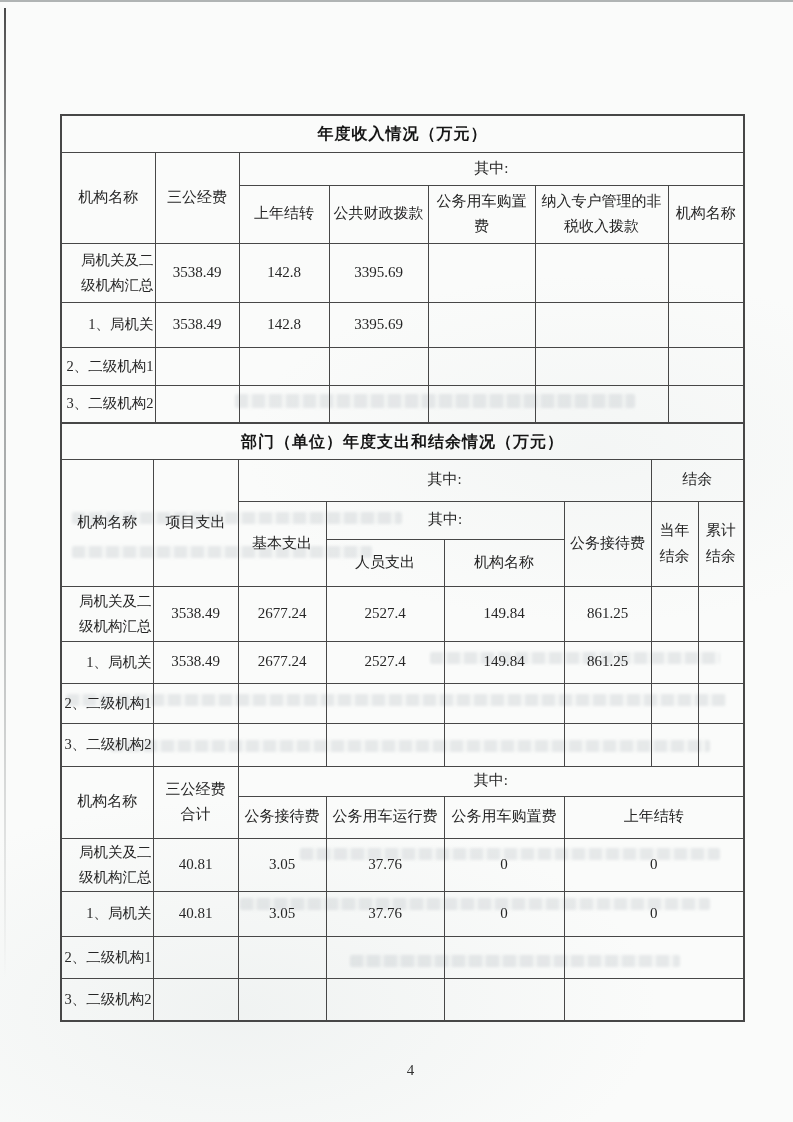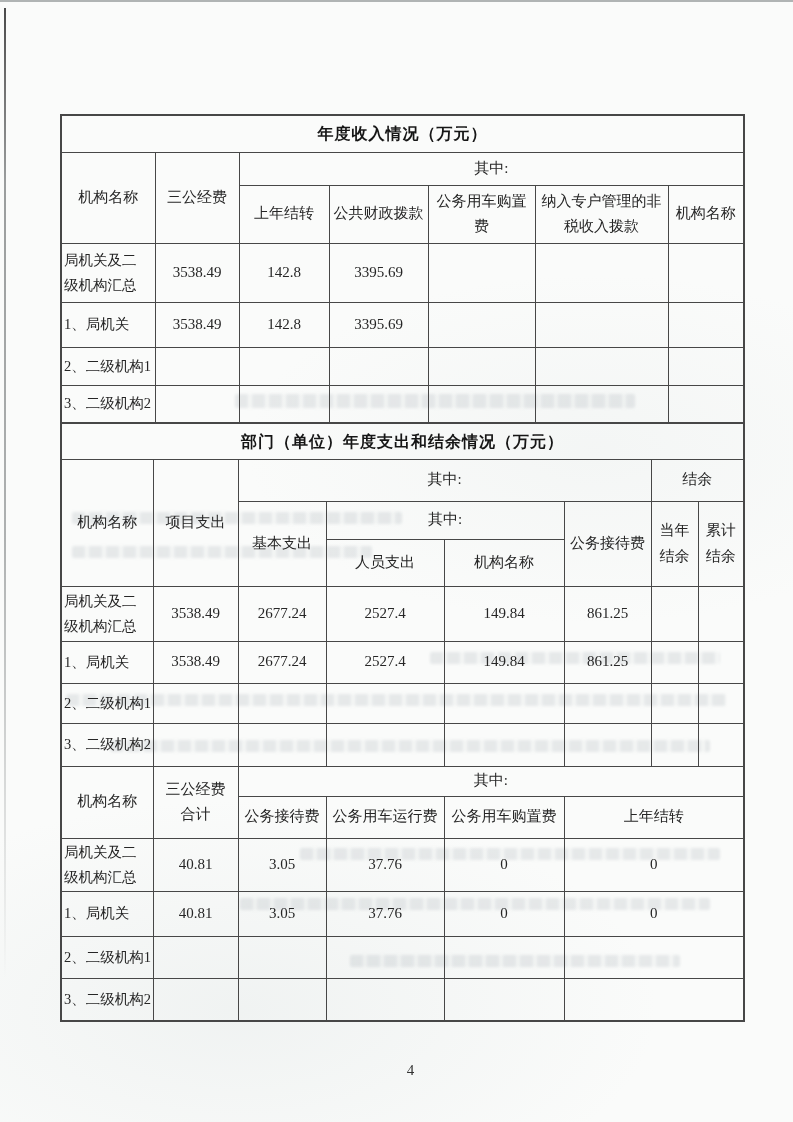--- a/index.html
+++ b/index.html
@@ -48,21 +48,21 @@
   }
   td.title{
     font-family:"Liberation Sans","DejaVu Sans",sans-serif;
     font-weight:700;
     font-size:16px;
     letter-spacing:1px;
     color:#161616;
     line-height:1.2;
   }
   td.name{
-    text-align:left;
+    text-align:right;
     font-size:14.5px;
     padding-left:2px;
     padding-right:1px;
   }
   .page-number{
     position:absolute;
     left:14px;top:1062px;width:793px;
     text-align:center;
     font-size:15px;color:#333;
   }

